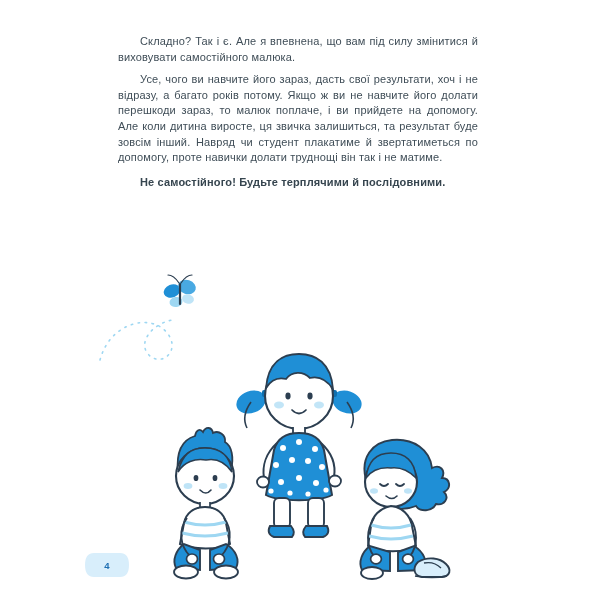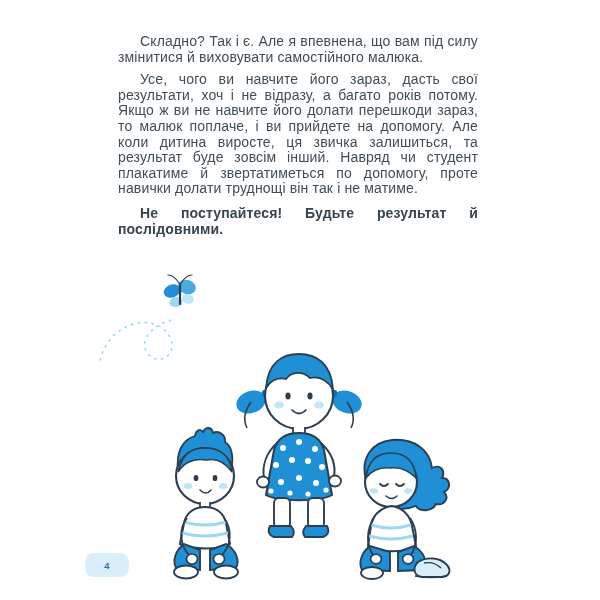--- a/index.html
+++ b/index.html
@@ -21,21 +21,21 @@
   }
   .text-block {
     position: absolute;
     left: 118px;
     top: 34px;
     width: 360px;
   }
   .para {
     margin: 0 0 7px 0;
     font-family: "Liberation Sans", sans-serif;
-    font-size: 14px;
+    font-size: 11px;
     line-height: 15.6px;
     color: #3f4d57;
     text-align: justify;
     text-indent: 22px;
     letter-spacing: 0.15px;
   }
   .para.last {
     margin-top: 9px;
     font-weight: 600;
     color: #36454f;
@@ -79,21 +79,21 @@
   }
 </style>
 </head>
 <body>
 
 <div class="page">
 
   <div class="text-block">
     <p class="para">Складно? Так і є. Але я впевнена, що вам під силу змінитися й виховувати самостійного малюка.</p>
     <p class="para">Усе, чого ви навчите його зараз, дасть свої результати, хоч і не відразу, а багато років потому. Якщо ж ви не навчите його долати перешкоди зараз, то малюк поплаче, і ви прийдете на допомогу. Але коли дитина виросте, ця звичка залишиться, та результат буде зовсім інший. Навряд чи студент плакатиме й звертатиметься по допомогу, проте навички долати труднощі він так і не матиме.</p>
-    <p class="para last">Не поступайтеся! Будьте результат й послідовними.</p>
+    <p class="para last">Не самостійного! Будьте терплячими й послідовними.</p>
   </div>
 
   <div class="art">
     <svg width="600" height="330" viewBox="0 0 600 330" xmlns="http://www.w3.org/2000/svg">
 
       <g stroke="#9ed7f2" stroke-width="1.6" fill="none" stroke-dasharray="1.5 5.5" stroke-linecap="round">
         <path d="M100,110 C110,72 152,62 168,84 C181,102 160,118 148,104 C138,92 152,74 172,70"></path>
       </g>
 
       <g>

